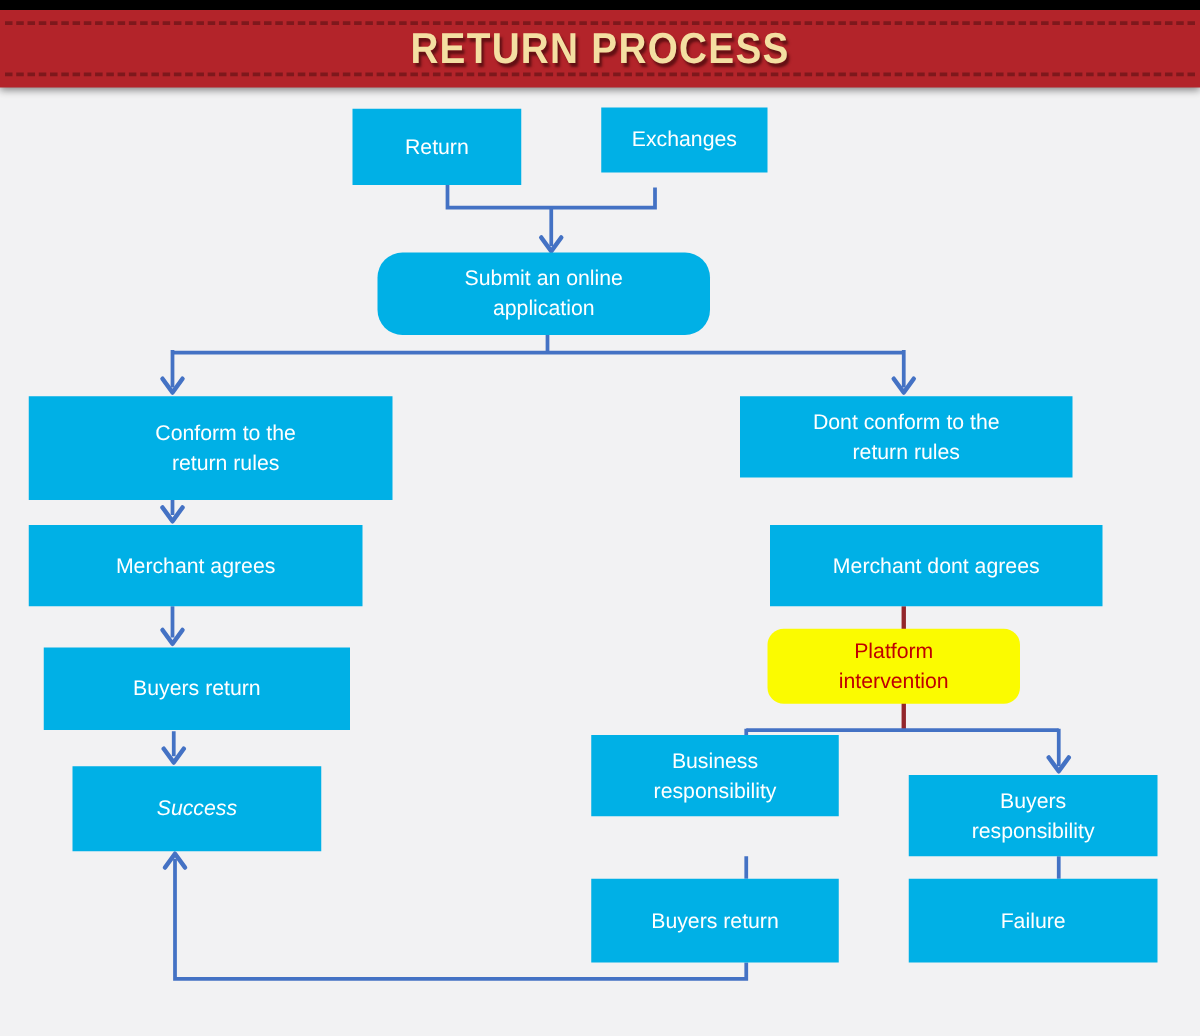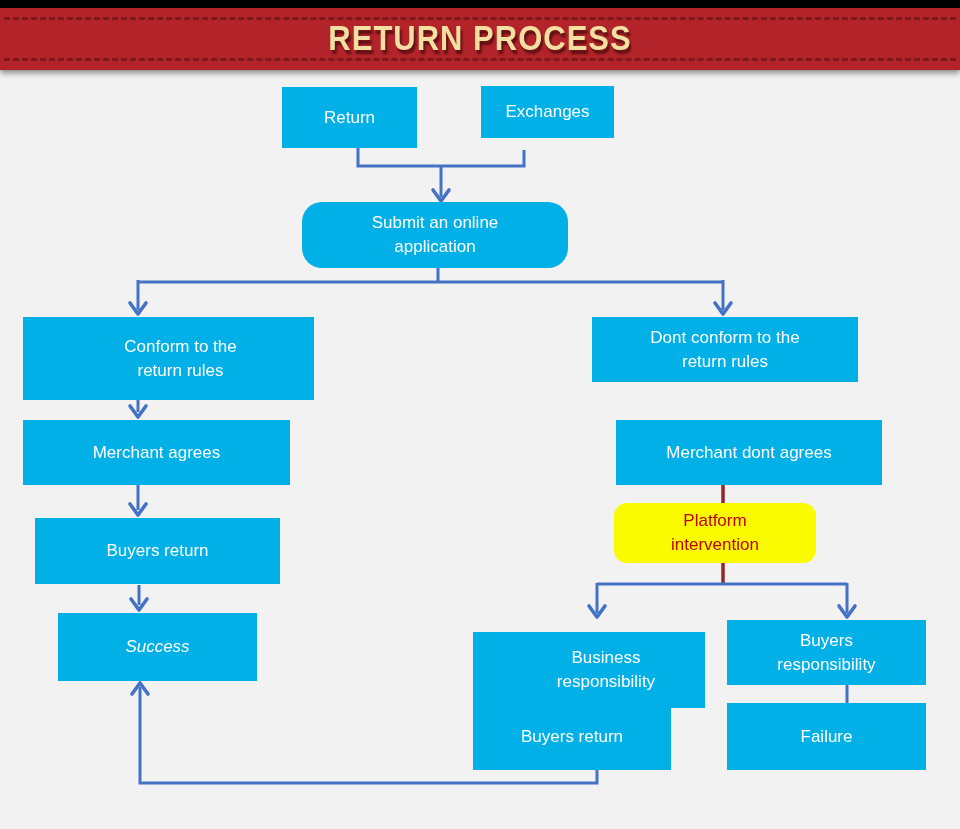--- a/index.html
+++ b/index.html
@@ -112,20 +112,20 @@
   <div class="node" style="left:23px;  top:317px; width:267px; height:83px;padding-left:24px;">Conform to the
 return rules</div>
   <div class="node" style="left:592px; top:317px; width:266px; height:65px;">Dont conform to the
 return rules</div>
   <div class="node" style="left:23px;  top:420px; width:267px; height:65px;">Merchant agrees</div>
   <div class="node" style="left:592px; top:420px; width:266px; height:65px;margin-left:24px;">Merchant dont agrees</div>
   <div class="node highlight" style="left:614px; top:503px; width:202px; height:60px;">Platform
 intervention</div>
   <div class="node" style="left:35px;  top:518px; width:245px; height:66px;">Buyers return</div>
   <div class="node" style="left:58px;  top:613px; width:199px; height:68px;font-style:italic;">Success</div>
-  <div class="node" style="left:473px; top:632px; width:198px; height:76px;padding-left:34px;">Business
+  <div class="node" style="left:473px; top:588px; width:198px; height:65px;">Business
 responsibility</div>
   <div class="node" style="left:727px; top:620px; width:199px; height:65px;">Buyers
 responsibility</div>
   <div class="node" style="left:473px; top:703px; width:198px; height:67px;">Buyers return</div>
   <div class="node" style="left:727px; top:703px; width:199px; height:67px;">Failure</div>
 
 </div>
 
 </body></html>

